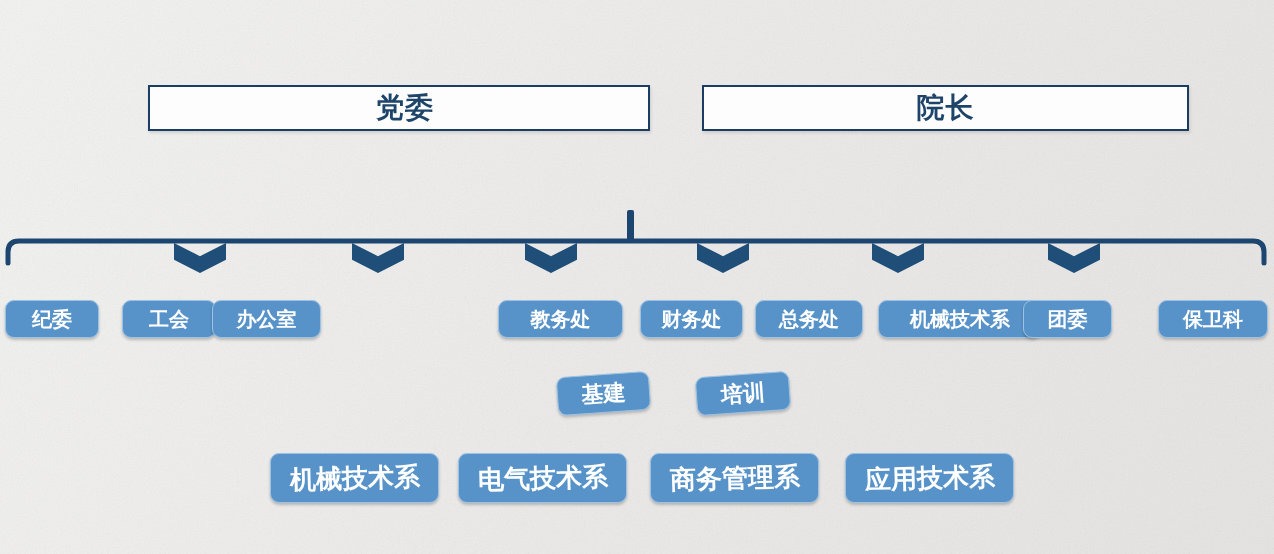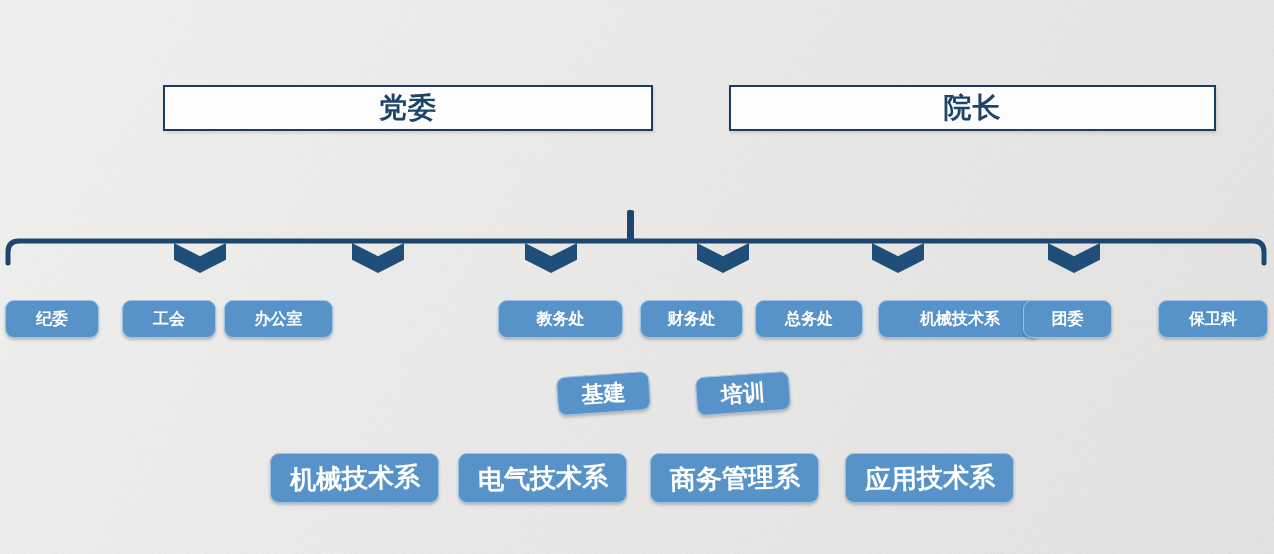--- a/index.html
+++ b/index.html
@@ -11,34 +11,34 @@
   .noise-svg{position:absolute;left:0;top:0;pointer-events:none;}
   .bracket-svg{position:absolute;left:0;top:0;pointer-events:none;}
   .topbox{
     position:absolute;top:85px;height:42px;
     background:#fdfdfd;border:2px solid #1c3d63;
     display:flex;align-items:center;justify-content:center;
     font-size:28px;font-weight:bold;color:#1e4569;
     box-shadow:1px 2px 3px rgba(0,0,0,0.12);
     letter-spacing:1px;
   }
-  .tb-party{left:163px;width:486px;}
-  .tb-dean{left:729px;width:483px;}
+  .tb-party{left:148px;width:486px;padding-left:12px;}
+  .tb-dean{left:702px;width:483px;}
   .chev{
     position:absolute;top:243px;width:52px;height:30px;background:#1f4e79;
     clip-path:polygon(0 0,50% 44%,100% 0,100% 56%,50% 100%,0 56%);
   }
   .dept{
     position:absolute;background:#5793c9;border:1px solid #9cc3e5;border-radius:9px;
     color:#ffffff;font-weight:bold;
     display:flex;align-items:center;justify-content:center;
     box-shadow:0 2px 3px rgba(0,0,0,0.22);
     white-space:nowrap;
   }
-  .r1{top:300px;height:36px;font-size:16px;}
+  .r1{top:300px;height:36px;font-size:20px;}
   .r2{top:374px;height:37px;font-size:22px;}
   .r3{top:453px;height:48px;font-size:26px;}
   .tilt{transform:rotate(-4deg);}
   .r3 span{display:inline-block;transform:rotate(-1.5deg);}
 </style>
 </head>
 <body>
 
 <div class="canvas">
 
@@ -63,21 +63,21 @@
 
   <div class="chev" style="left:174px"></div>
   <div class="chev" style="left:352px"></div>
   <div class="chev" style="left:525px"></div>
   <div class="chev" style="left:697px"></div>
   <div class="chev" style="left:872px"></div>
   <div class="chev" style="left:1048px"></div>
 
   <div class="dept r1" style="left:5px;width:92px">纪委</div>
   <div class="dept r1" style="left:122px;width:92px">工会</div>
-  <div class="dept r1" style="left:224px;width:107px">办公室</div>
+  <div class="dept r1" style="left:212px;width:107px">办公室</div>
   <div class="dept r1" style="left:498px;width:123px">教务处</div>
   <div class="dept r1" style="left:640px;width:101px">财务处</div>
   <div class="dept r1" style="left:755px;width:106px">总务处</div>
   <div class="dept r1" style="left:878px;width:162px">机械技术系</div>
   <div class="dept r1" style="left:1023px;width:87px">团委</div>
   <div class="dept r1" style="left:1158px;width:108px">保卫科</div>
 
   <div class="dept r2 tilt" style="left:557px;width:91px">基建</div>
   <div class="dept r2 tilt" style="left:696px;width:92px">培训</div>
 

